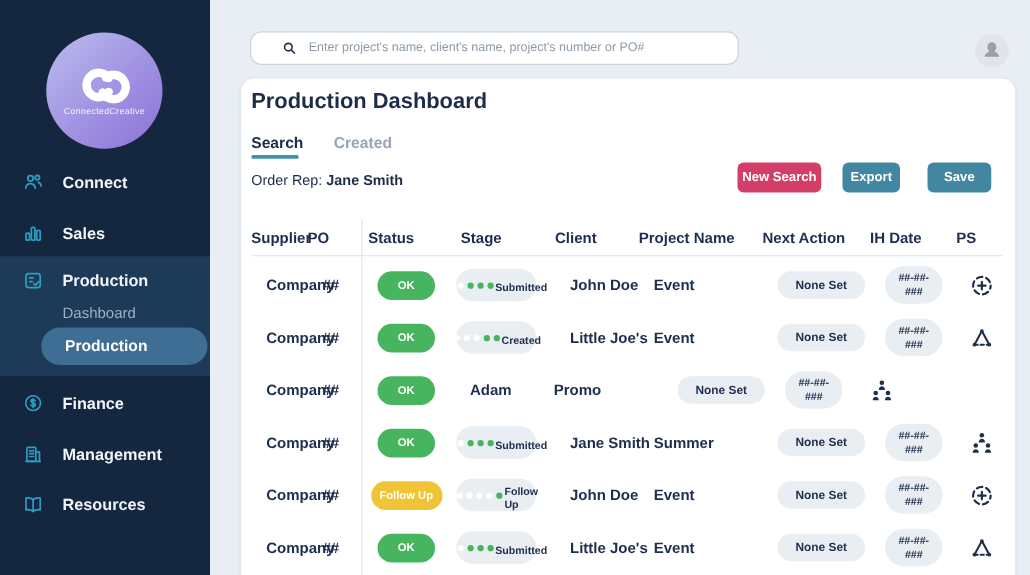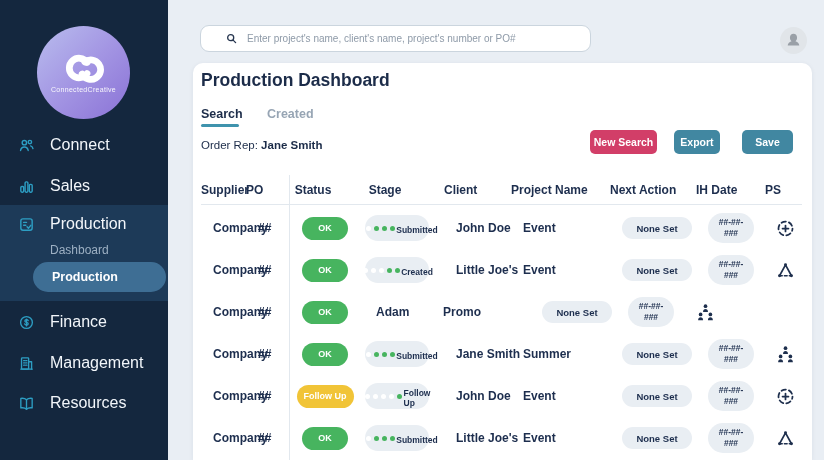--- a/index.html
+++ b/index.html
@@ -11,21 +11,21 @@
   .sidebar { position:absolute; left:0; top:0; width:168px; height:460px; background:#14273e; z-index:2; }
   .logo { position:absolute; left:37px; top:26px; width:93px; height:93px; border-radius:50%;
           background:linear-gradient(135deg,#b9bdee 0%,#a395e3 50%,#8a72d6 100%);
           display:flex; flex-direction:column; align-items:center; justify-content:center; }
   .logo-text { font-size:7px; color:rgba(255,255,255,.92); margin-top:3px; letter-spacing:.3px; }
   .active-section { position:absolute; left:0; top:205px; width:168px; height:96px; background:#1d3a58; }
   .nav-item { position:absolute; left:0; right:0; height:26px; display:flex; align-items:center;
               padding-left:18px; cursor:pointer; }
   .nav-icon { width:17px; height:17px; margin-right:15px; display:flex; align-items:center; }
   .nav-icon svg { width:17px; height:17px; }
-  .nav-label { font-size:16px; font-weight:400; color:#f2f6fa; }
+  .nav-label { font-size:13px; font-weight:700; color:#f2f6fa; }
   .sub-plain { position:absolute; left:50px; top:243px; font-size:12px; font-weight:500; color:#9db0c3; cursor:pointer; }
   .sub-pill { position:absolute; left:33px; right:2px; top:262px; height:30px; border-radius:16px;
               background:#3e6e94; display:flex; align-items:center; padding-left:19px; cursor:pointer; }
   .sub-pill span { font-size:12.5px; font-weight:600; color:#ffffff; }
 
   
   .search-box { position:absolute; left:200px; top:25px; width:391px; height:27px; background:#fff;
                 border:1px solid #cbd5de; border-radius:9px; display:flex; align-items:center; padding:0 24px; z-index:1; }
   .search-box svg { width:13px; height:13px; margin-right:9px; flex-shrink:0; }
   .search-box input { border:none; outline:none; flex:1; font-size:10px; color:#3c485a;

